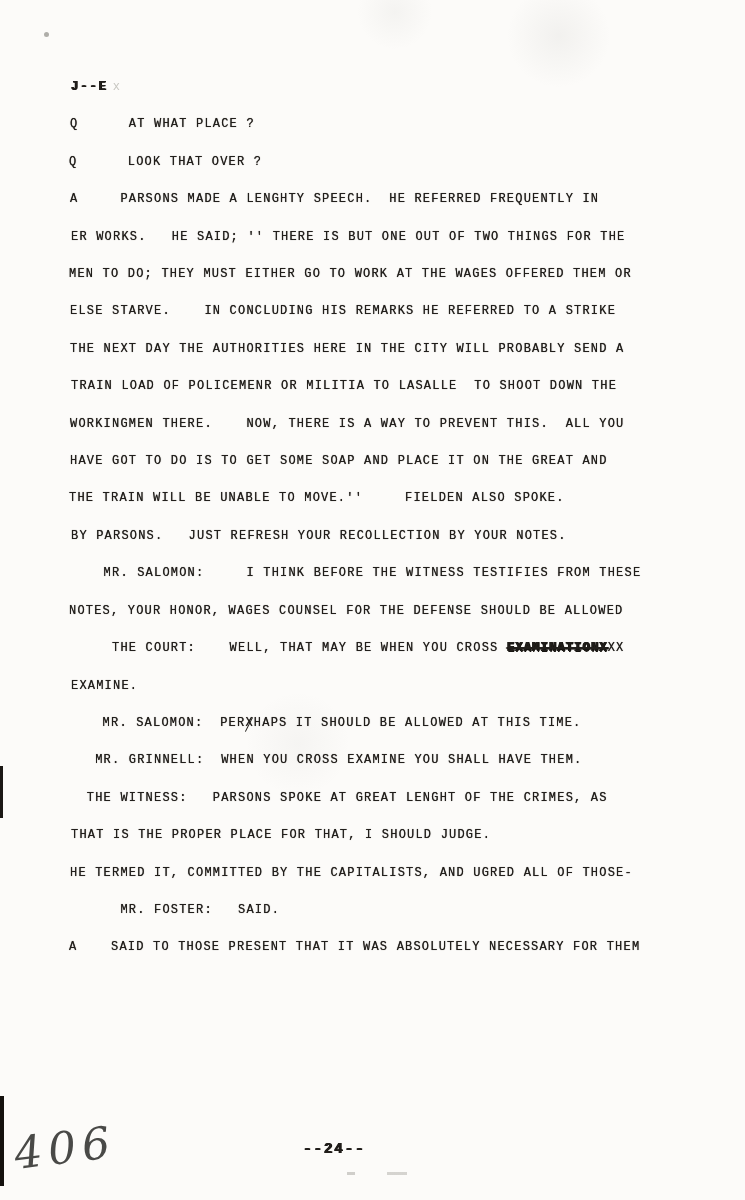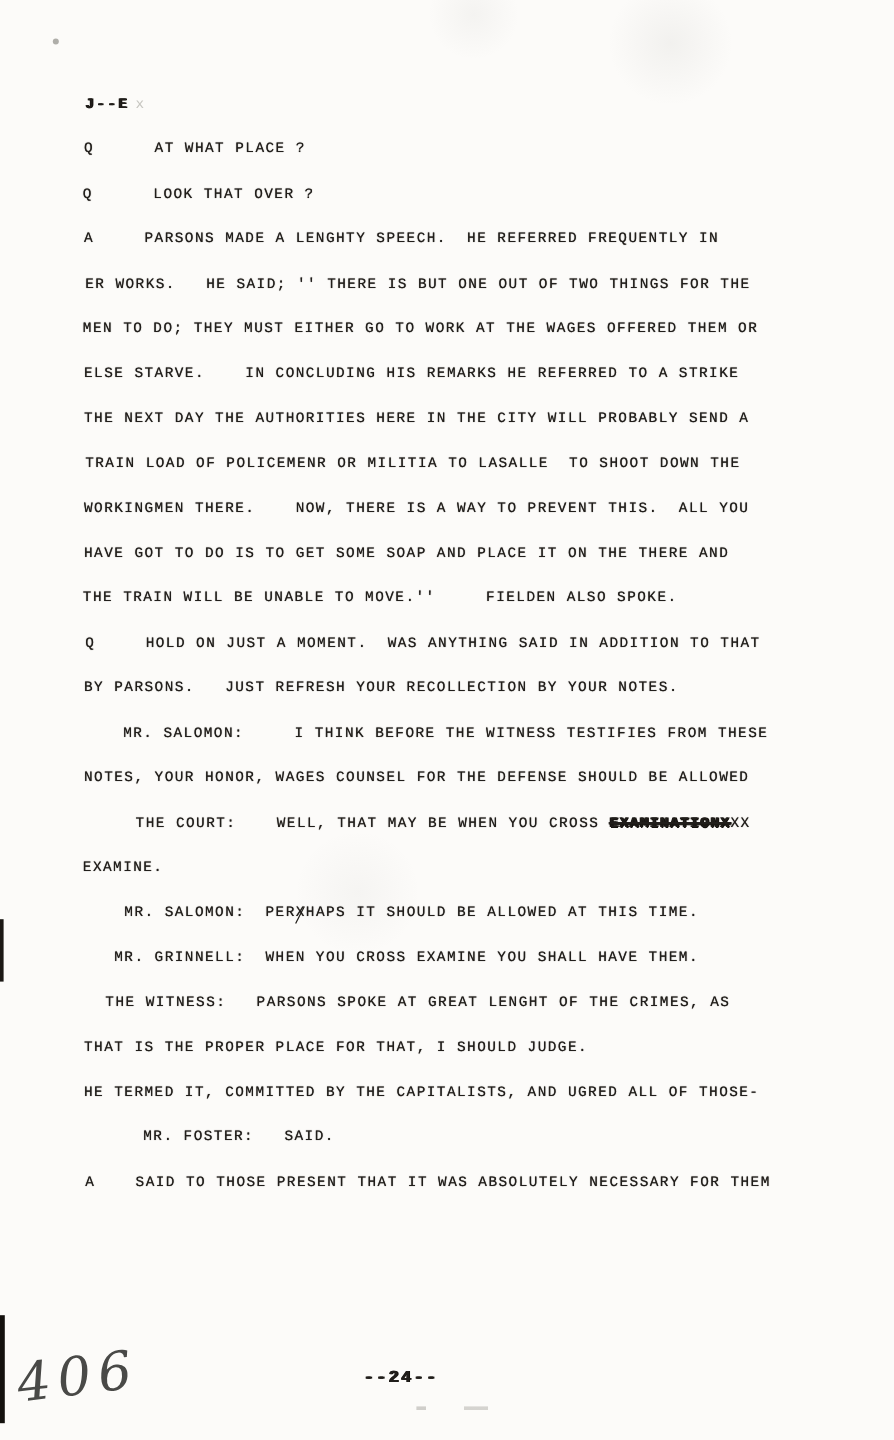--- a/index.html
+++ b/index.html
@@ -142,23 +142,22 @@
     <div class="line"><span class="heavy">J--E</span><span class="ghost">x</span></div>
     <div class="line">Q      AT WHAT PLACE ?</div>
     <div class="line">Q      LOOK THAT OVER ?</div>
     <div class="line">A     PARSONS MADE A LENGHTY SPEECH.  HE REFERRED FREQUENTLY IN</div>
     <div class="line">ER WORKS.   HE SAID; '' THERE IS BUT ONE OUT OF TWO THINGS FOR THE</div>
     <div class="line">MEN TO DO; THEY MUST EITHER GO TO WORK AT THE WAGES OFFERED THEM OR</div>
     <div class="line">ELSE STARVE.    IN CONCLUDING HIS REMARKS HE REFERRED TO A STRIKE</div>
     <div class="line">THE NEXT DAY THE AUTHORITIES HERE IN THE CITY WILL PROBABLY SEND A</div>
     <div class="line">TRAIN LOAD OF POLICEMENR OR MILITIA TO LASALLE  TO SHOOT DOWN THE</div>
     <div class="line">WORKINGMEN THERE.    NOW, THERE IS A WAY TO PREVENT THIS.  ALL YOU</div>
-    <div class="line">HAVE GOT TO DO IS TO GET SOME SOAP AND PLACE IT ON THE THERE AND</div>
+    <div class="line">HAVE GOT TO DO IS TO GET SOME SOAP AND PLACE IT ON THE GREAT AND</div>
     <div class="line">THE TRAIN WILL BE UNABLE TO MOVE.''     FIELDEN ALSO SPOKE.</div>
-    <div class="line">Q     HOLD ON JUST A MOMENT.  WAS ANYTHING SAID IN ADDITION TO THAT</div>
     <div class="line">BY PARSONS.   JUST REFRESH YOUR RECOLLECTION BY YOUR NOTES.</div>
     <div class="line">    MR. SALOMON:     I THINK BEFORE THE WITNESS TESTIFIES FROM THESE</div>
     <div class="line">NOTES, YOUR HONOR, WAGES COUNSEL FOR THE DEFENSE SHOULD BE ALLOWED</div>
     <div class="line"><span>     THE COURT:    WELL, THAT MAY BE WHEN YOU CROSS </span><span class="struck">EXAMINATIONX</span><span>XX</span></div>
     <div class="line">EXAMINE.</div>
     <div class="line"><span>    MR. SALOMON:  PER</span><span class="slashed">X</span><span>HAPS IT SHOULD BE ALLOWED AT THIS TIME.</span></div>
     <div class="line">   MR. GRINNELL:  WHEN YOU CROSS EXAMINE YOU SHALL HAVE THEM.</div>
     <div class="line">  THE WITNESS:   PARSONS SPOKE AT GREAT LENGHT OF THE CRIMES, AS</div>
     <div class="line">THAT IS THE PROPER PLACE FOR THAT, I SHOULD JUDGE.</div>
     <div class="line">HE TERMED IT, COMMITTED BY THE CAPITALISTS, AND UGRED ALL OF THOSE-</div>

